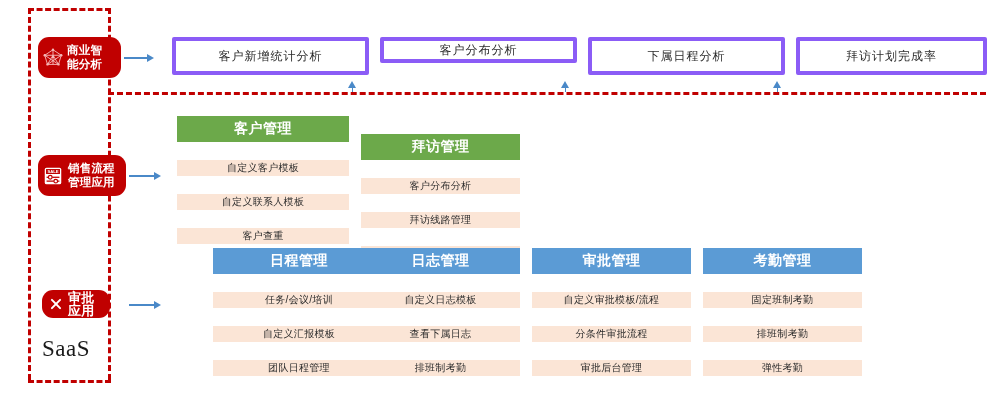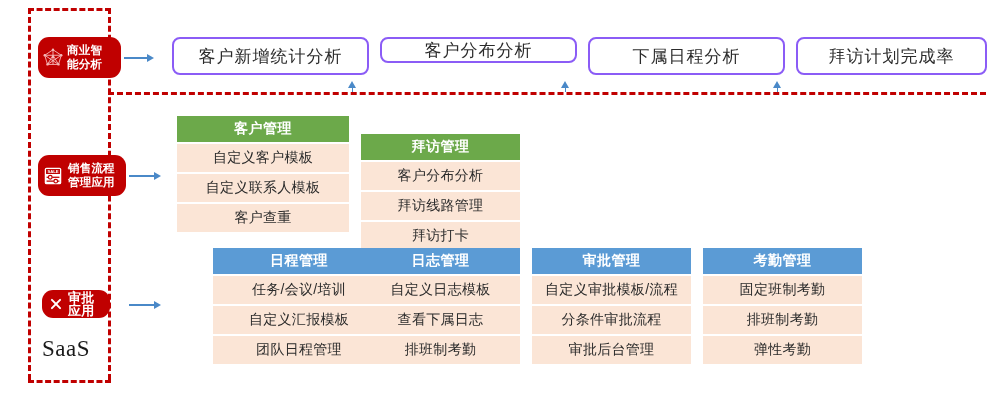--- a/index.html
+++ b/index.html
@@ -73,47 +73,47 @@
     width:0;height:0;
     border-bottom:7px solid #4a89c8;
     border-left:4.5px solid transparent;
     border-right:4.5px solid transparent;
   }
 
   
   .pill{
     position:absolute;
     box-sizing:border-box;
-    border:2px solid #8b5cf6;
-    border-radius:8px;
+    border:4px solid #8b5cf6;
+    border-radius:2px;
     background:#ffffff;
     display:flex;align-items:center;justify-content:center;
-    font-size:17px;
+    font-size:12px;
     color:#2b2b2b;
     letter-spacing:1px;
   }
 
   
   .tcol{position:absolute;}
   .thead{
     height:26px;
     display:flex;align-items:center;justify-content:center;
     color:#ffffff;
     font-size:14px;
     font-weight:700;
     letter-spacing:.5px;
   }
   .thead.green{background:#6CA94A;}
   .thead.blue{background:#5B9BD5;}
   .tcell{
-    height:28px;
-    margin-top:2px;
+    height:16px;
+    margin-top:18px;
     background:#FBE5D6;
     display:flex;align-items:center;justify-content:center;
-    font-size:14px;
+    font-size:10px;
     color:#2b2b2b;
     letter-spacing:.3px;
   }
 </style>
 </head>
 <body>
 
 <div id="canvas">
 
   <div class="dash-v" style="left:28px;top:8px;height:372px;"></div>

